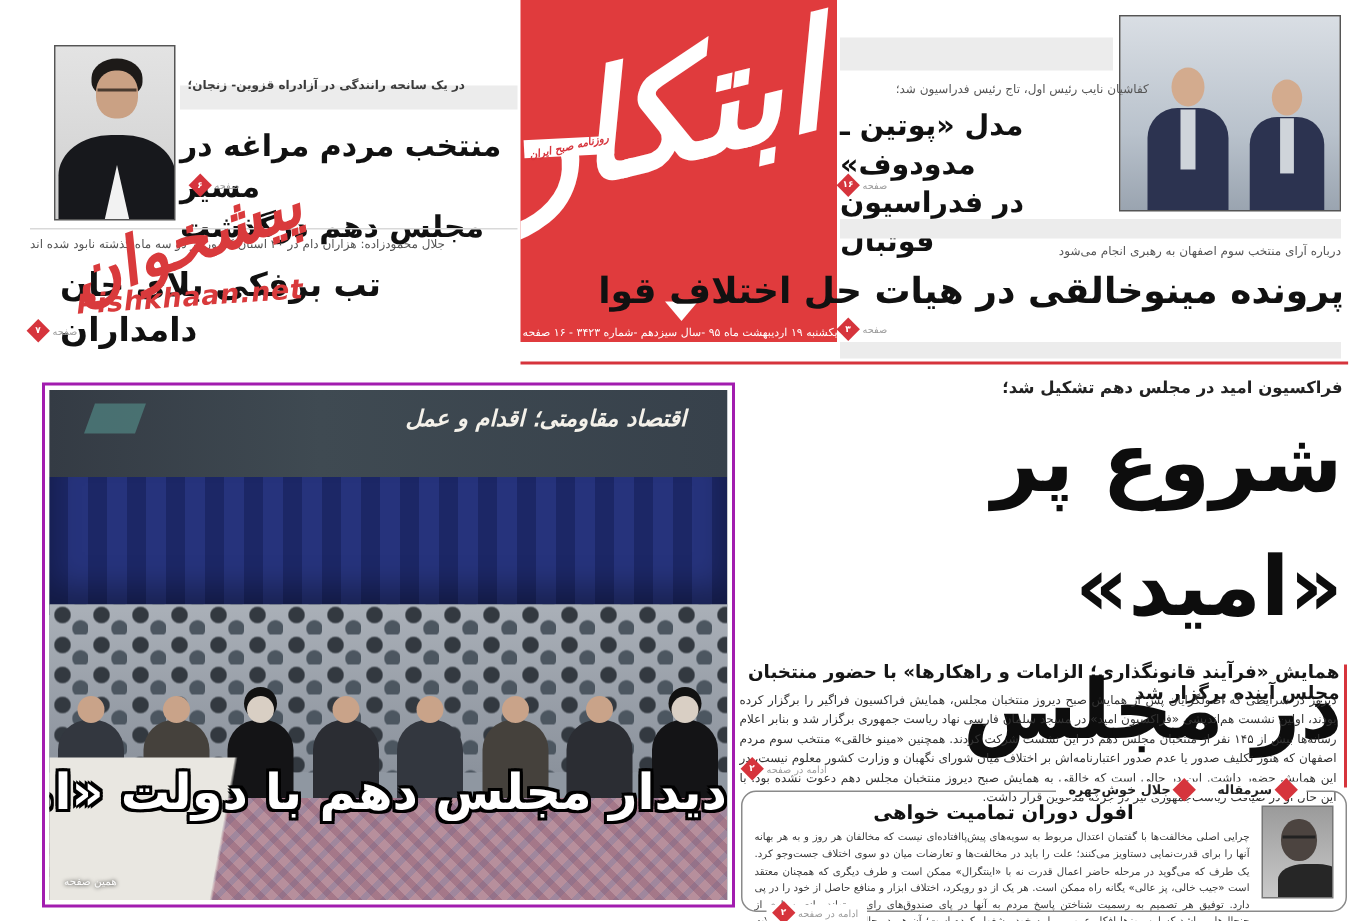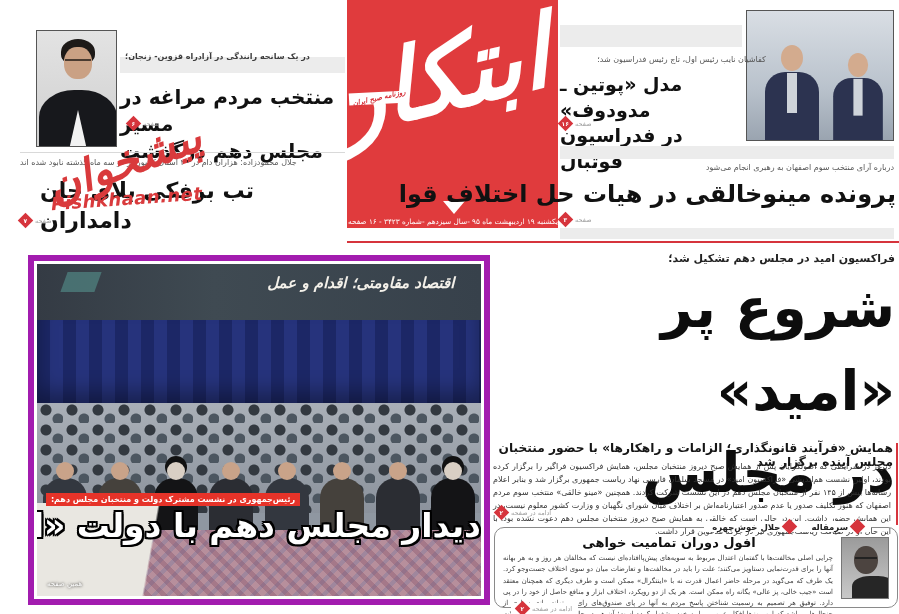--- a/index.html
+++ b/index.html
@@ -39,21 +39,21 @@
   #portrait-left .hair { position:absolute; top:8px; left:24px; width:34px; height:26px; background:#1d1a18; border-radius:50% 50% 40% 40%; }
   #portrait-left .face { position:absolute; top:16px; left:27px; width:28px; height:32px; background:#caa184; border-radius:45%; }
   #portrait-left .glasses { position:absolute; top:28px; left:28px; width:26px; height:5px; border-top:2px solid #4a3b30; }
   #portrait-left .suit { position:absolute; bottom:-4px; left:2px; width:78px; height:60px; background:#17181c; border-radius:45% 45% 0 0; }
   #portrait-left .shirt { position:absolute; bottom:-4px; left:32px; width:18px; height:40px; background:#f2f2f2; clip-path:polygon(50% 0,0 100%,100% 100%); }
   #duo-photo { left:746px; top:10px; width:148px; height:131px; background:linear-gradient(180deg,#d9dee4 0%,#b9c2cc 60%,#9aa4b0 100%); overflow:hidden; }
   .duo-fig { position:absolute; bottom:-6px; }
   .duo-fig .head { width:22px; height:26px; background:#d3ab8e; border-radius:50%; margin:0 auto 1px; }
   .duo-fig .body { width:54px; height:74px; background:#2c3350; border-radius:20px 20px 0 0; }
   .duo-fig .shirt { position:absolute; top:28px; left:22px; width:10px; height:40px; background:#cfd4da; }
-  #hall-photo-box { left:28px; top:255px; width:462px; height:350px; border:6px solid #a21caf; background:#fff; padding:3px; }
+  #hall-photo-box { left:28px; top:255px; width:462px; height:350px; border:2px solid #a21caf; background:#fff; padding:3px; }
   #hall { position:relative; width:100%; height:100%; overflow:hidden; background:#8f97a1; }
   .hall-banner { position:absolute; top:0; left:0; width:100%; height:17%;
     background:linear-gradient(90deg,#343b44,#3f4a52 40%,#37414b);
   }
   .hall-banner .deco { position:absolute; top:15%; left:6%; width:34px; height:20px; background:#4d7d7c; transform:skewX(-20deg); opacity:.8; }
   .hall-banner .text { position:absolute; top:18%; right:6%; color:#f4f1ea; font-size:15px; font-weight:bold; font-style:italic; letter-spacing:1px; }
   .hall-curtain { position:absolute; top:17%; left:0; width:100%; height:27%;
     background:repeating-linear-gradient(90deg,#1c2766 0 13px,#26337c 13px 26px);
     box-shadow:inset 0 -18px 20px rgba(0,0,0,.35); }
   .hall-crowd { position:absolute; top:42%; left:0; width:100%; height:33%;
@@ -210,21 +210,20 @@
         <div class="fig suit1"></div>
         <div class="fig suit2"></div>
         <div class="fig suit3"></div>
         <div class="fig suit1"></div>
         <div class="fig cleric"></div>
         <div class="fig suit2"></div>
         <div class="fig suit3"></div>
       </div>
       <div class="hall-carpet"></div>
       <div class="hall-floor"></div>
-      <div class="hall-caption">رئیس‌جمهوری در نشست مشترک دولت و منتخبان مجلس دهم:</div>
       <div class="hall-title">دیدار مجلس دهم با دولت «امید»</div>
       <div class="hall-credit">همین صفحه</div>
     </div>
   </div>
 
   <div class="abs" id="subhead" style="width:399px;">همایش «فرآیند قانونگذاری؛ الزامات و راهکارها» با حضور منتخبان مجلس آینده برگزار شد</div>
   <div class="abs" id="main-headline" style="left:500px; top:252px; width:397px;">
     <div class="kick">فراکسیون امید در مجلس دهم تشکیل شد؛</div>
     <div class="big">شروع پر «امید»
 در مجلس</div>

